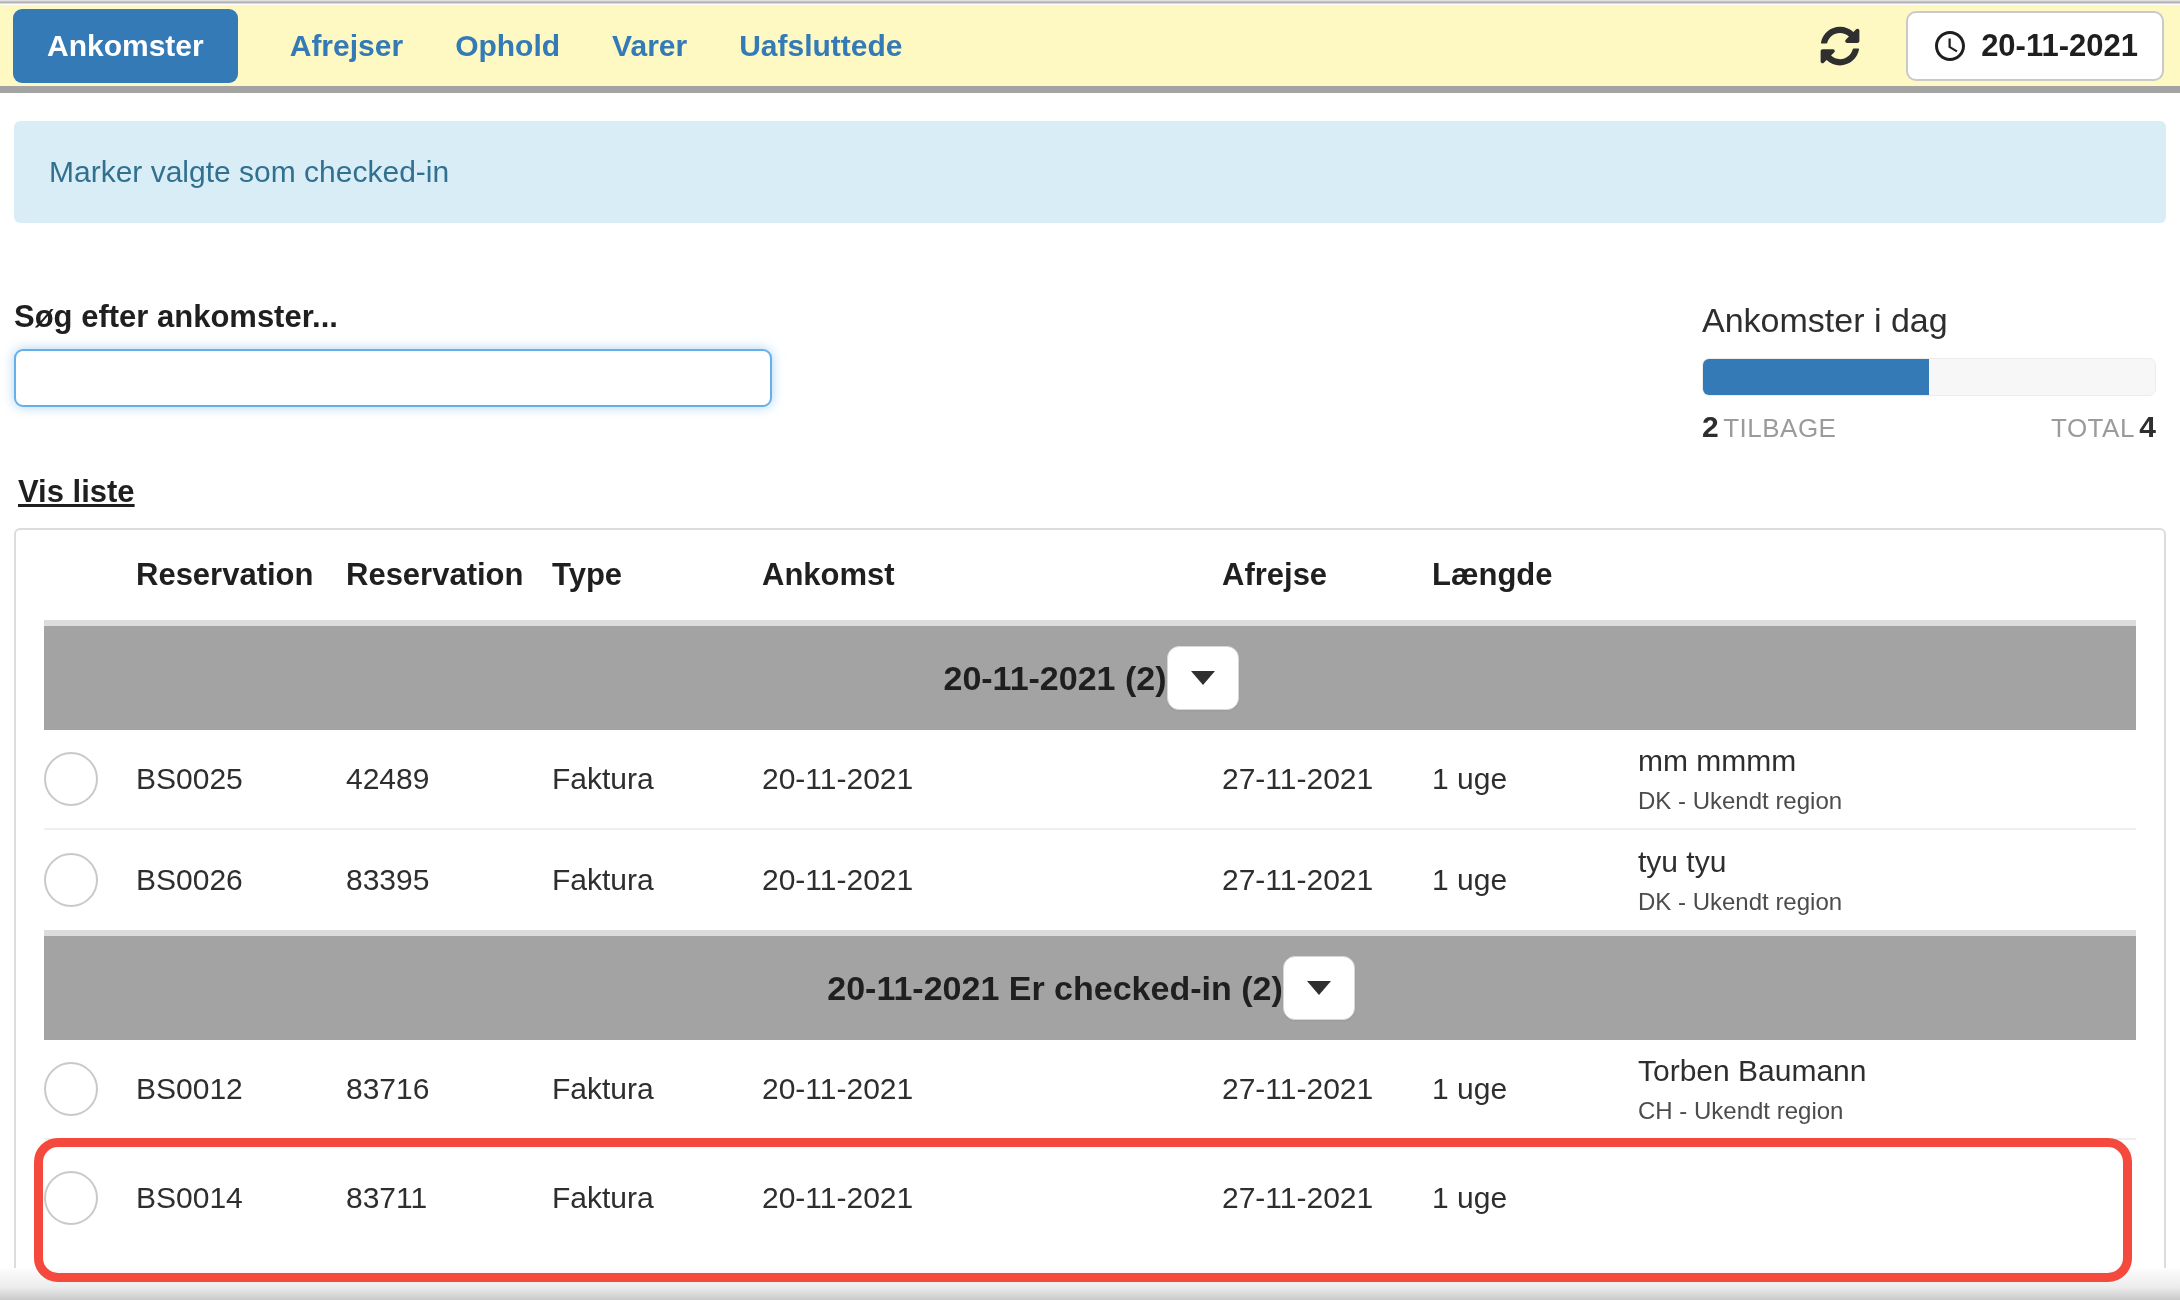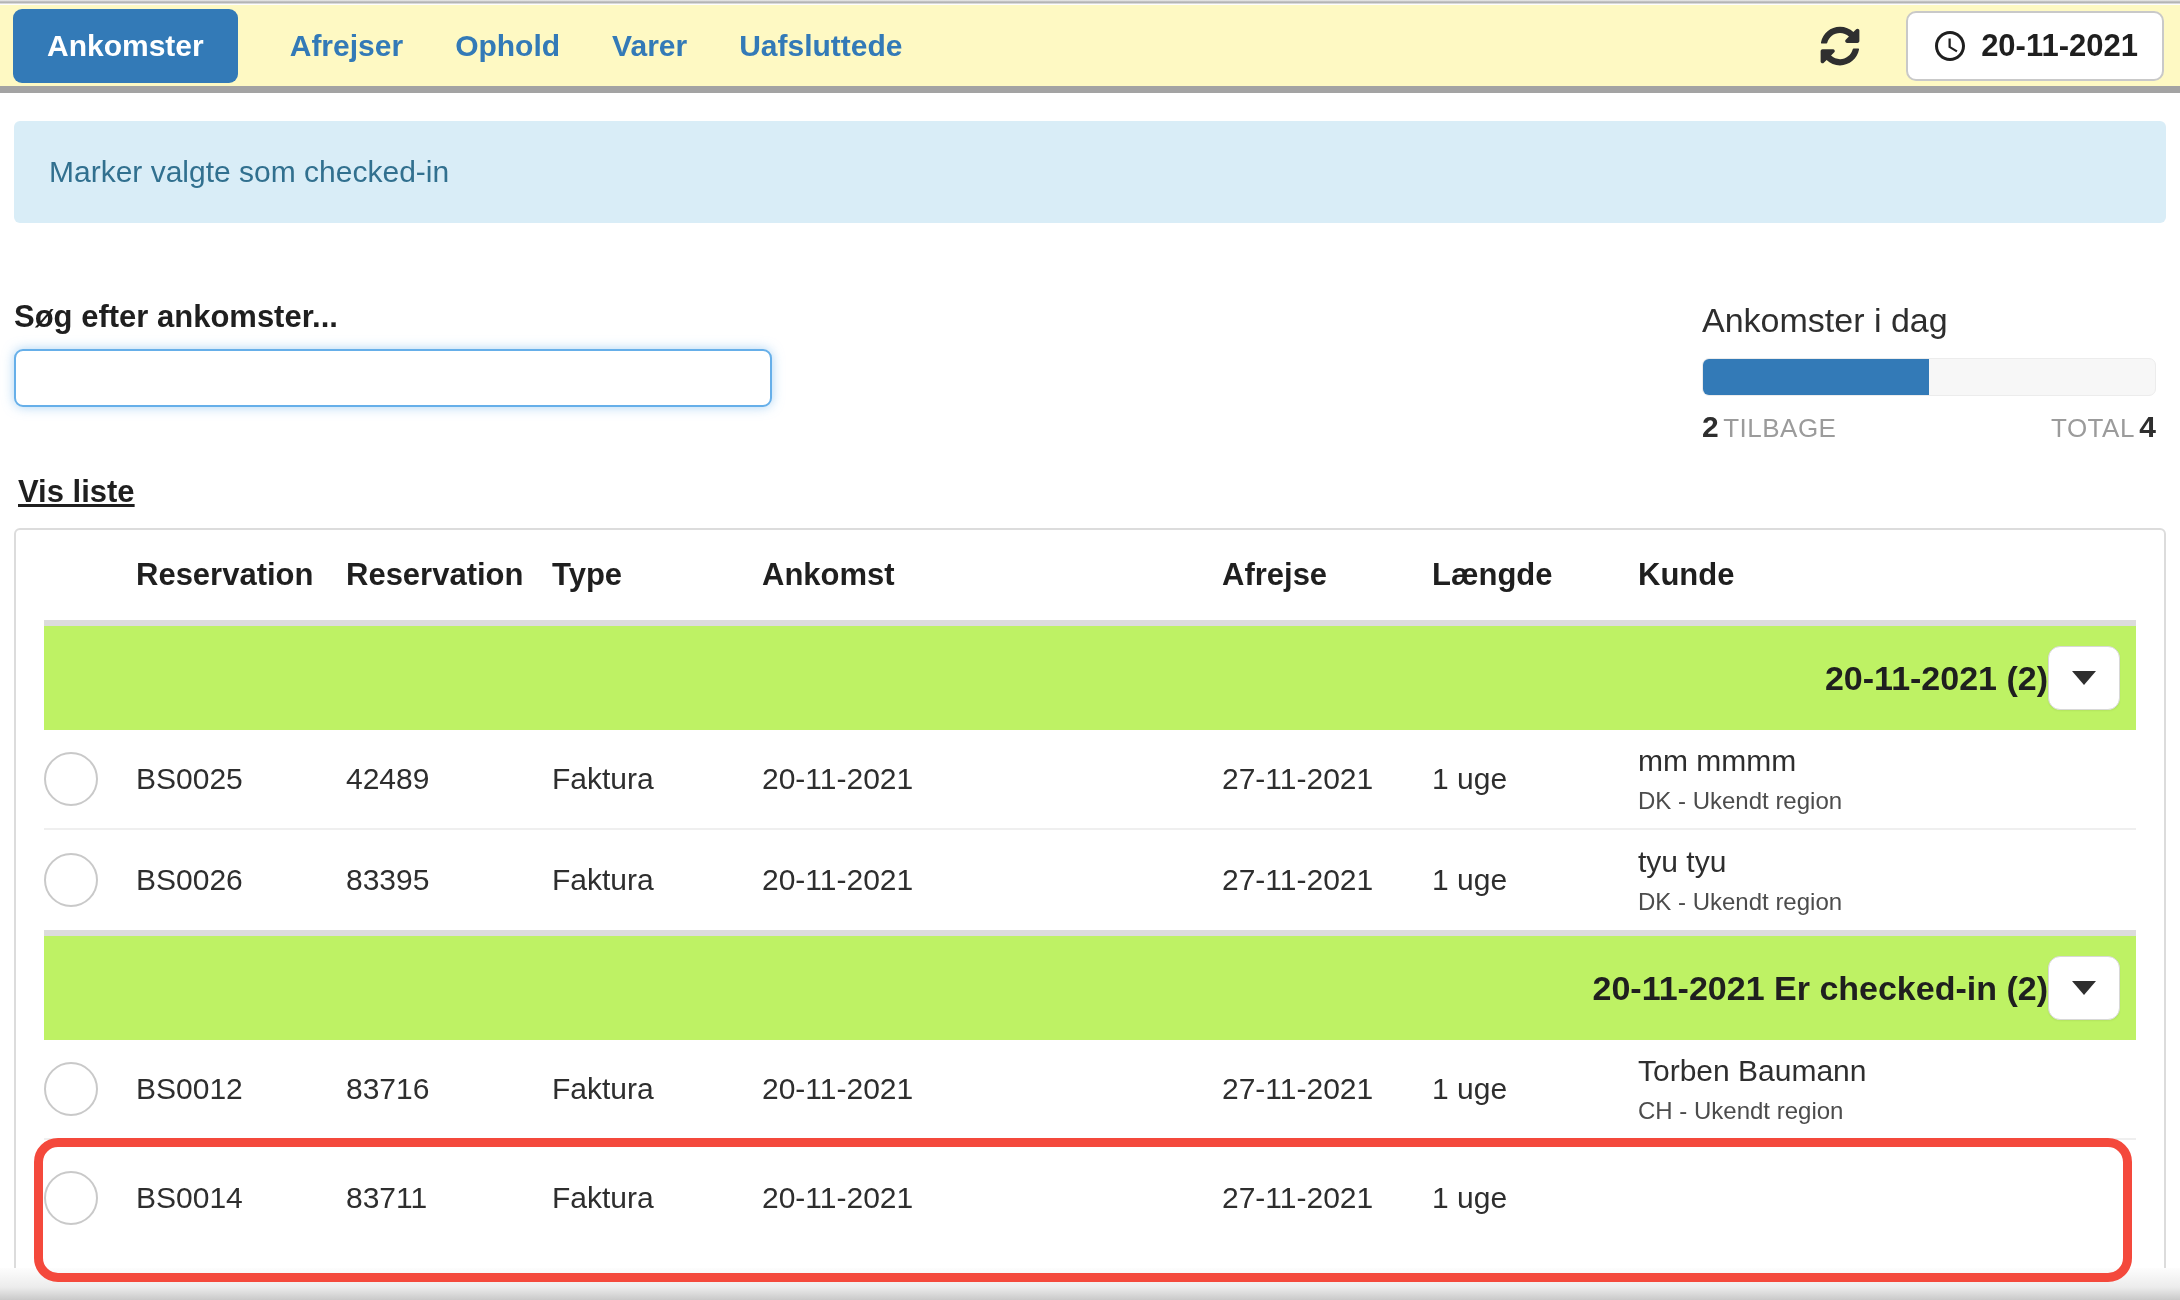--- a/index.html
+++ b/index.html
@@ -118,22 +118,22 @@
   }
   .thead, .row {
     display: grid;
     grid-template-columns: 92px 210px 206px 210px 460px 210px 206px 1fr;
     align-items: center;
   }
   .thead { height: 90px; font-weight: 700; font-size: 31px; color: #1f1f1f; }
   .group-strip { height: 6px; background: #dcdcdc; }
   .group-row {
     height: 104px;
-    background: #bef264;
-    display: flex; align-items: center; justify-content: flex-end;
+    background: #a3a3a3;
+    display: flex; align-items: center; justify-content: center;
     padding: 0 16px 0 18px;
   }
   .group-title { font-size: 34px; font-weight: 700; color: #1f1f1f; }
   .collapse-btn {
     width: 72px; height: 64px;
     background: #fff;
     border: 1px solid #d8d8d8;
     border-radius: 12px;
     box-shadow: 0 1px 2px rgba(0,0,0,.06);
     display: flex; align-items: center; justify-content: center;
@@ -234,21 +234,20 @@
 <div class="card">
 
   <div class="thead">
     <div class="cell"></div>
     <div class="cell">Reservation</div>
     <div class="cell">Reservation</div>
     <div class="cell">Type</div>
     <div class="cell">Ankomst</div>
     <div class="cell">Afrejse</div>
     <div class="cell">Længde</div>
-    <div class="cell">Kunde</div>
   </div>
 
   <div class="group-strip"></div>
   <div class="group-row">
     <div class="group-title">20-11-2021 (2)</div>
     <button class="collapse-btn">
       <span class="caret"></span>
     </button>
   </div>
 

